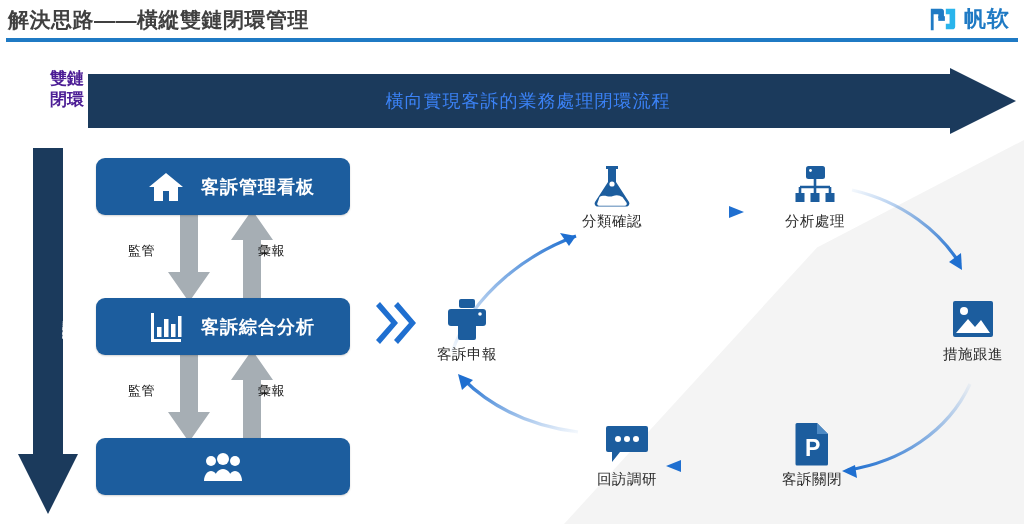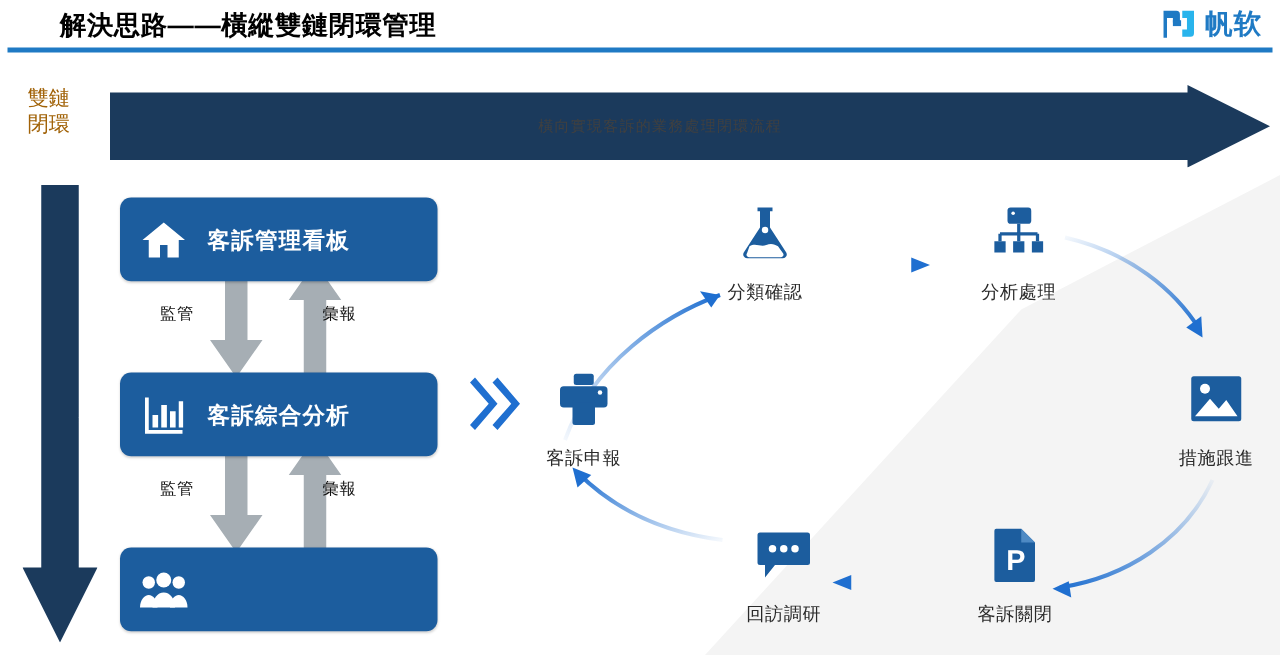--- a/index.html
+++ b/index.html
@@ -18,24 +18,23 @@
     overflow: hidden;
   }
 
   
   .title {
     position: absolute;
     left: 8px;
     top: 6px;
     font-size: 21px;
     font-weight: bold;
-    color: #000000;
+    color: #404040;
     letter-spacing: 0.5px;
     white-space: nowrap;
-    margin-left: 40px;
   }
   .title-rule {
     position: absolute;
     left: 6px;
     top: 38px;
     width: 1012px;
     height: 4px;
     background: #1f7ac4;
   }
   .logo {
@@ -66,24 +65,24 @@
     clip-path: polygon(100% 0%, 100% 100%, 0% 100%, 55% 28%);
   }
 
   
   .dual-chain-label {
     position: absolute;
     left: 22px;
     top: 68px;
     width: 62px;
     font-size: 17px;
-    font-weight: normal;
-    color: #a16207;
+    font-weight: bold;
+    color: #4c1d95;
     line-height: 1.25;
-    text-align: left;
+    text-align: right;
   }
   .dual-chain-label span { display: block; }
 
   .vbar {
     position: absolute;
     left: 18px;
     top: 148px;
     width: 60px;
     height: 366px;
   }
@@ -106,36 +105,37 @@
     line-height: 1;
   }
 
   
   .hbanner { position: absolute; left: 88px; top: 68px; width: 928px; height: 66px; }
   .hbanner-text {
     position: absolute;
     left: 0; top: 0;
     width: 880px; height: 66px;
     display: flex; align-items: center; justify-content: center;
-    color: #404040;
-    font-size: 12px;
+    color: #3b82f6;
+    font-size: 18px;
     letter-spacing: 1px;
   }
 
   
   .card {
     position: absolute;
     left: 96px;
     width: 254px;
-    height: 67px;
+    height: 57px;
     background: #1c5d9e;
     border-radius: 9px;
     display: flex;
     align-items: center;
     box-shadow: 0 1px 2px rgba(0,0,0,0.18);
+    justify-content: center;
   }
   .card-icon {
     width: 70px;
     display: flex;
     align-items: center;
     justify-content: center;
     flex: none;
   }
   .card-label {
     color: #ffffff;
@@ -169,21 +169,21 @@
   .node {
     position: absolute;
     width: 110px;
     text-align: center;
   }
   .node-icon { height: 52px; display: flex; align-items: center; justify-content: center; }
   .node-label {
     font-size: 14.5px;
     color: #2a2a2a;
     letter-spacing: 0.5px;
-    margin-top: 12px;
+    margin-top: 0;
     white-space: nowrap;
   }
 
   #node-0 { left: 412px; top: 293px; }   
   #node-1 { left: 557px; top: 160px; }   
   #node-2 { left: 760px; top: 160px; }   
   #node-3 { left: 918px; top: 293px; }   
   #node-4 { left: 757px; top: 418px; }   
   #node-5 { left: 572px; top: 418px; }   
 

